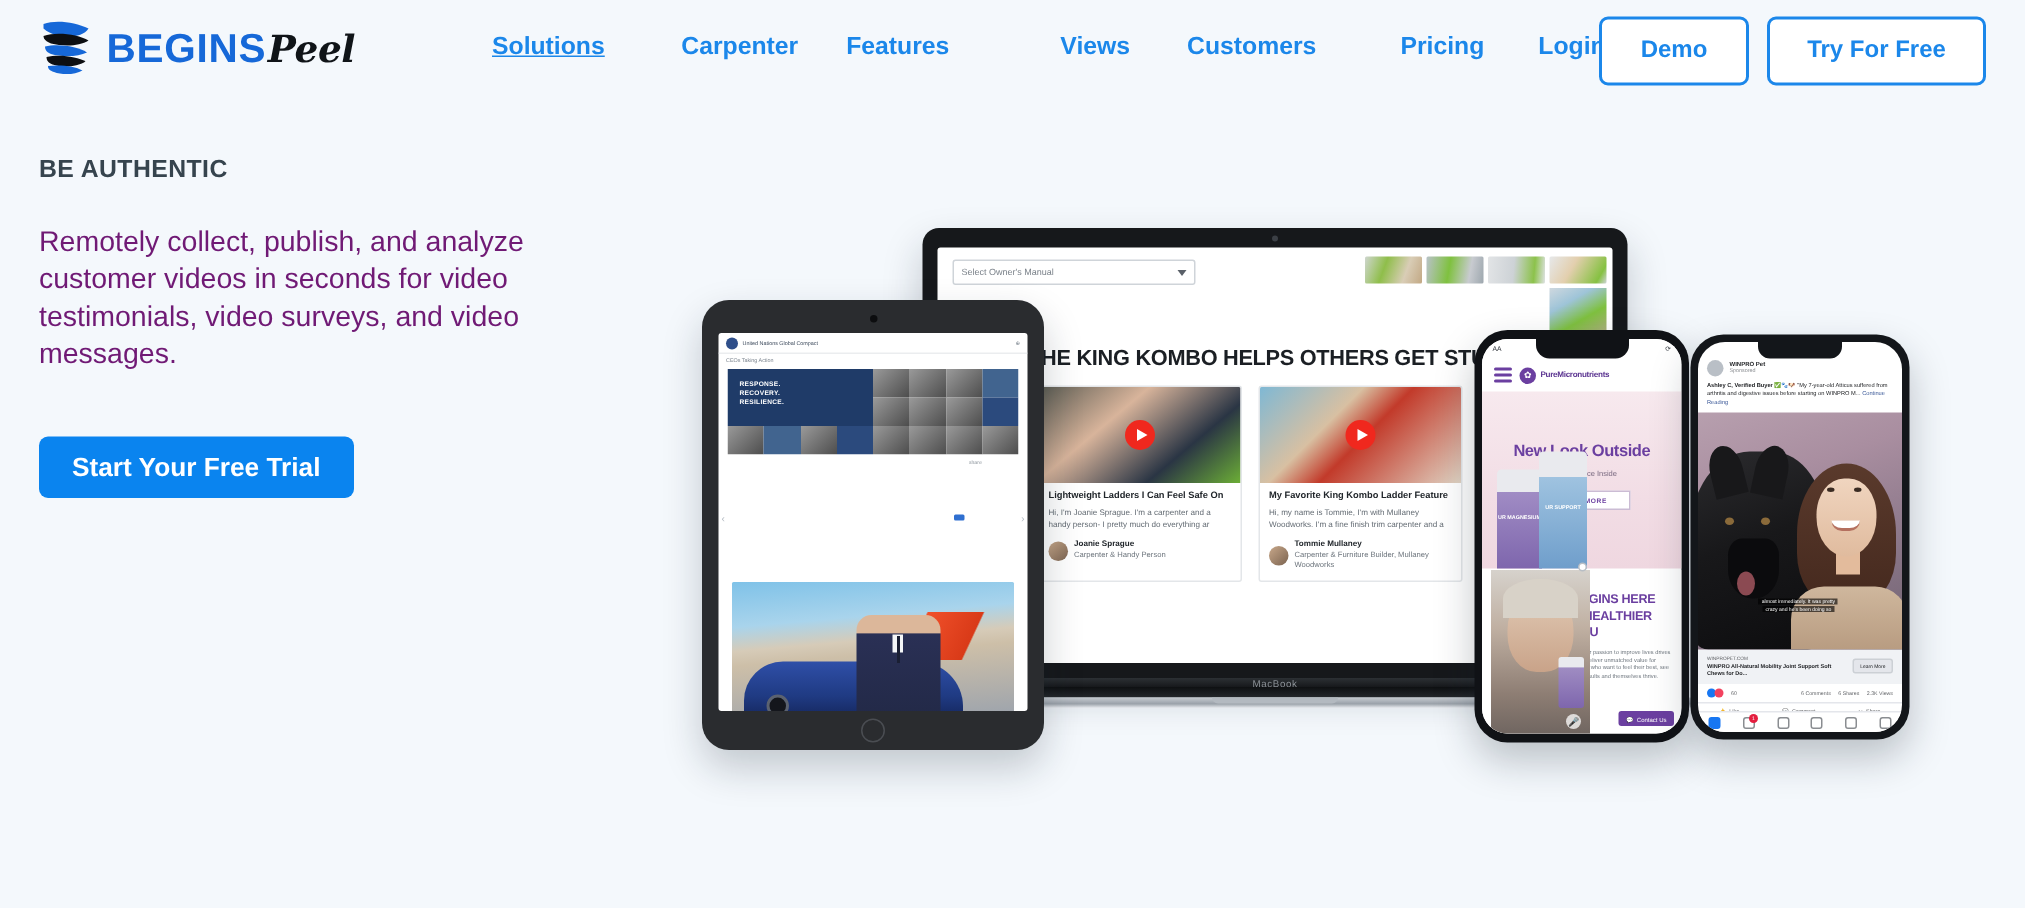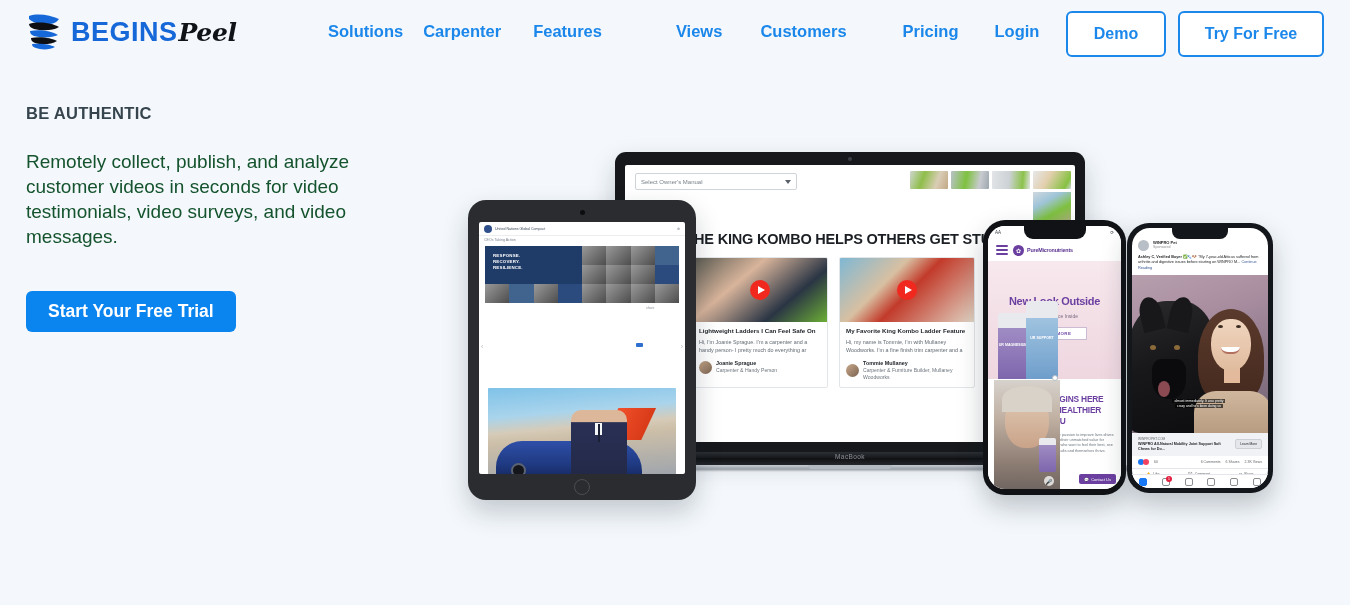--- a/index.html
+++ b/index.html
@@ -59,21 +59,21 @@
   .eyebrow{
     font-size:16.5px;font-weight:800;letter-spacing:0.3px;
     color:#36444e;text-transform:uppercase;margin-bottom:14px;
   }
   .headline{
     font-size:47px;line-height:48px;font-weight:800;
     color:#36444e;letter-spacing:-0.9px;max-width:430px;
   }
   .subcopy{
     margin-top:26px;font-size:19px;line-height:25px;
-    color:#14532d;max-width:370px;font-weight:400;
+    color:#701a75;max-width:370px;font-weight:400;
   }
   .cta{
     margin-top:42px;display:inline-flex;align-items:center;justify-content:center;
     background:#0a84ef;color:#fff;border:none;border-radius:6px;
     height:41px;padding:0 22px;font-size:17.5px;font-weight:700;cursor:pointer;
   }
 
   
   .stage{position:absolute;left:455px;top:95px;width:870px;height:460px;}
 
@@ -456,21 +456,21 @@
       <path d="M5 26 C14 24, 26 26, 31 29 C25 33, 15 33, 9 31 C6 30, 5 28, 5 26 Z" fill="#0d0f12"></path>
       <path d="M6 32 C14 31, 24 32, 29 35 C24 38, 15 38, 10 36 C7 35, 6 34, 6 32 Z" fill="#1668d8"></path>
     </svg>
     <div class="logo-text">
       <span class="logo-video">BEGINS</span>
         <span class="logo-peel">Peel</span>
     </div>
   </div>
 
   <div class="nav">
-    <a href="#" style="margin-right:20px;">Solutions</a>
+    <a href="#" style="margin-right:51px;text-decoration:underline;">Solutions</a>
     <a href="#" style="margin-right:32px;">Carpenter</a>
     <a href="#" style="margin-right:74px;">Features</a>
     <a href="#" style="margin-right:38px;">Views</a>
     <a href="#" style="margin-right:56px;">Customers</a>
     <a href="#" style="margin-right:36px;">Pricing</a>
     <a href="#">Login</a>
   </div>
 
   <div class="hdr-btns">
     <button class="hdr-btn demo">Demo</button>

